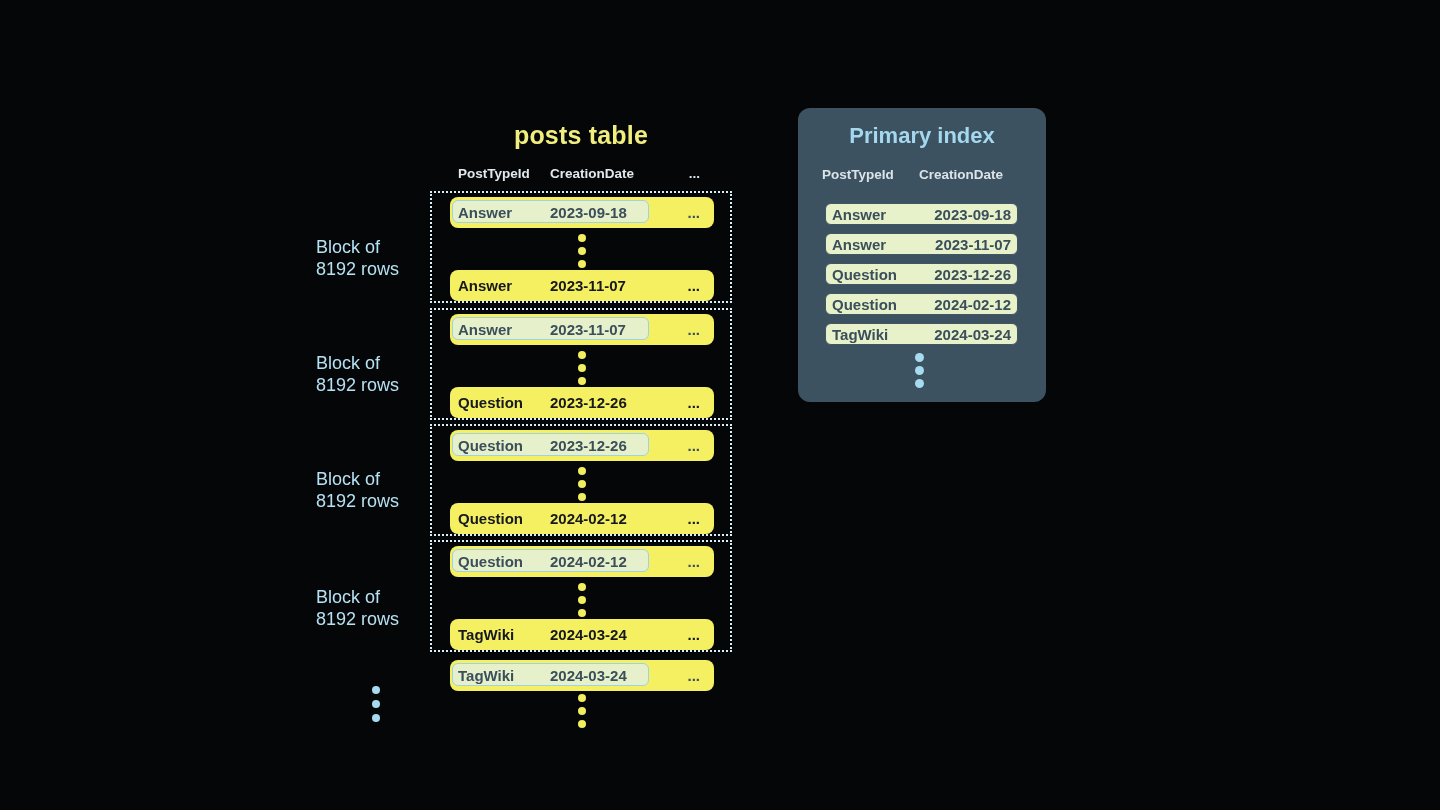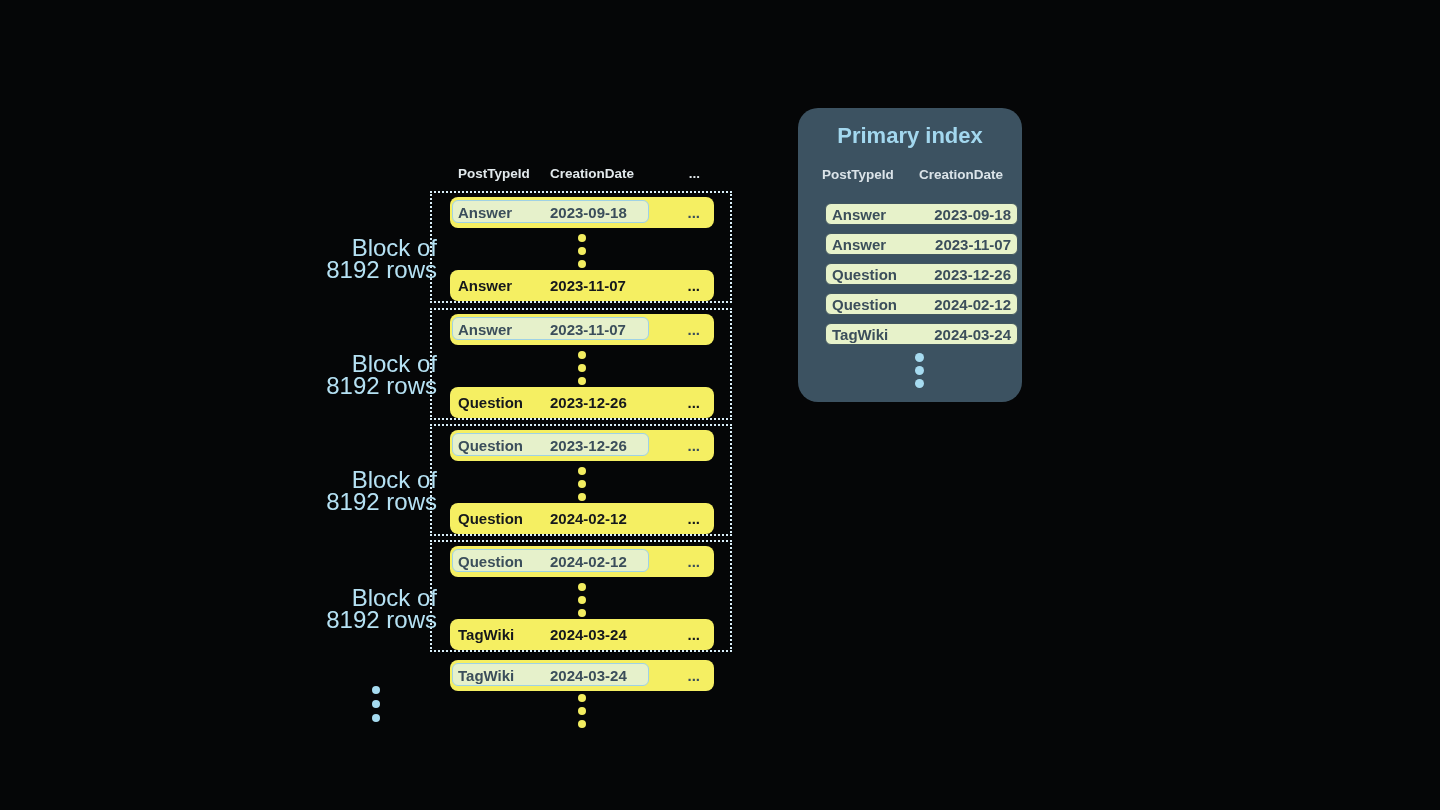--- a/index.html
+++ b/index.html
@@ -23,46 +23,47 @@
   .yrow.hl{color:#3b4e5b;}
   .hl-box{position:absolute;z-index:1;left:2px;top:3px;width:197px;height:23px;
           background:#e6f1cb;border:1.5px solid #9fd2e5;border-radius:6px;box-sizing:border-box;}
   .row-first{top:4px;}
   .row-last{top:77px;}
   .vdots{position:absolute;display:flex;flex-direction:column;align-items:center;gap:5px;}
   .vdots i{width:8px;height:8px;border-radius:50%;display:block;}
   .vdots.yellow i{background:#f3ed60;}
   .vdots.blue i{background:#a6dbf0;}
   .block .vdots{left:18px;width:264px;top:41px;}
-  .blk-label{position:absolute;left:316px;width:121px;text-align:right;
-             color:#b5e1f3;font-size:24px;line-height:21.5px;}
+  .blk-label{position:absolute;left:316px;width:121px;text-align:left;
+             color:#b5e1f3;font-size:18px;line-height:21.5px;}
   .overflow-row{position:absolute;left:450px;top:660px;}
   .tail-dots{left:578px;top:694px;}
   .left-dots{left:372px;top:686px;gap:6px;}
 
   
-  .panel{position:absolute;left:798px;top:108px;width:224px;height:294px;
-         background:#3c5261;border-radius:20px;}
+  .panel{position:absolute;left:798px;top:108px;width:248px;height:294px;
+         background:#3c5261;border-radius:12px;}
   .panel-title{position:absolute;left:0;top:15px;width:100%;text-align:center;
                color:#a3d8ef;font-size:22px;font-weight:600;}
   .panel-h1{position:absolute;left:24px;top:59px;color:#dbe4e9;font-size:13.5px;font-weight:700;}
   .panel-h2{position:absolute;left:121px;top:59px;color:#dbe4e9;font-size:13.5px;font-weight:700;}
   .prow{position:absolute;left:27px;width:193px;height:22px;background:#e7f2ca;
         border:1.5px solid #42565f;border-radius:6px;box-sizing:border-box;
         display:flex;justify-content:space-between;align-items:center;padding:0 6px;
         font-size:15px;font-weight:700;color:#3b4e5b;}
   .prow span{line-height:19px;}
   .panel-dots{left:117px;top:245px;gap:4px;}
   .panel-dots i{width:9px;height:9px;}
 </style>
 </head>
 <body>
 
 <div class="stage">
 
+  <div class="pt-title">posts table</div>
   <div class="pt-headers row-grid mono">
     <span>PostTypeId</span>
     <span>CreationDate</span>
     <span style="justify-self:end">...</span>
   </div>
 
   <div class="block" style="top:191px">
     <div class="yrow hl row-grid row-first mono">
       <div class="hl-box"></div>
       <span>Answer</span>

